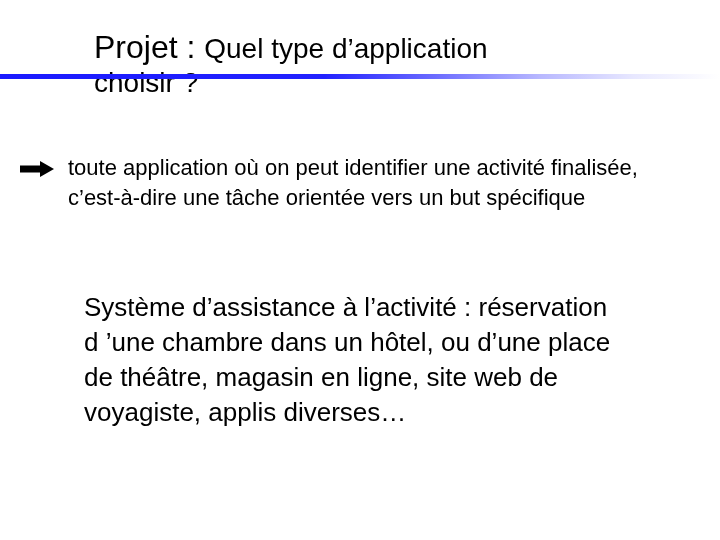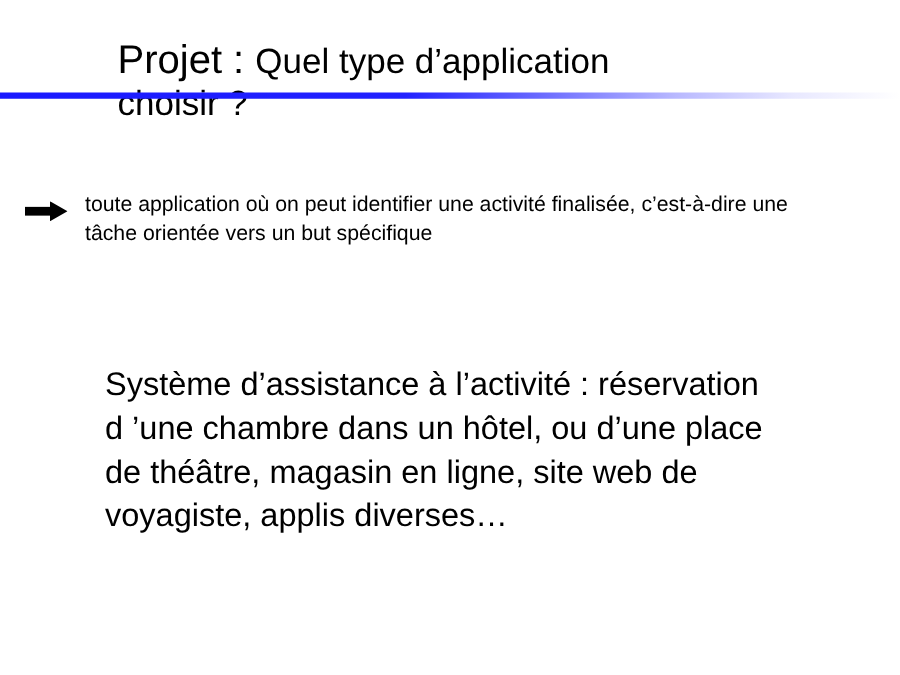--- a/index.html
+++ b/index.html
@@ -49,21 +49,21 @@
     left: 20px;
     top: 161px;
     width: 34px;
     height: 16px;
   }
   .bullet-text {
     position: absolute;
     left: 68px;
     top: 153px;
     width: 590px;
-    font-size: 17px;
+    font-size: 22px;
     line-height: 1.35;
   }
   .para2 {
     position: absolute;
     left: 84px;
     top: 290px;
     width: 540px;
     font-size: 26px;
     line-height: 1.35;
   }

